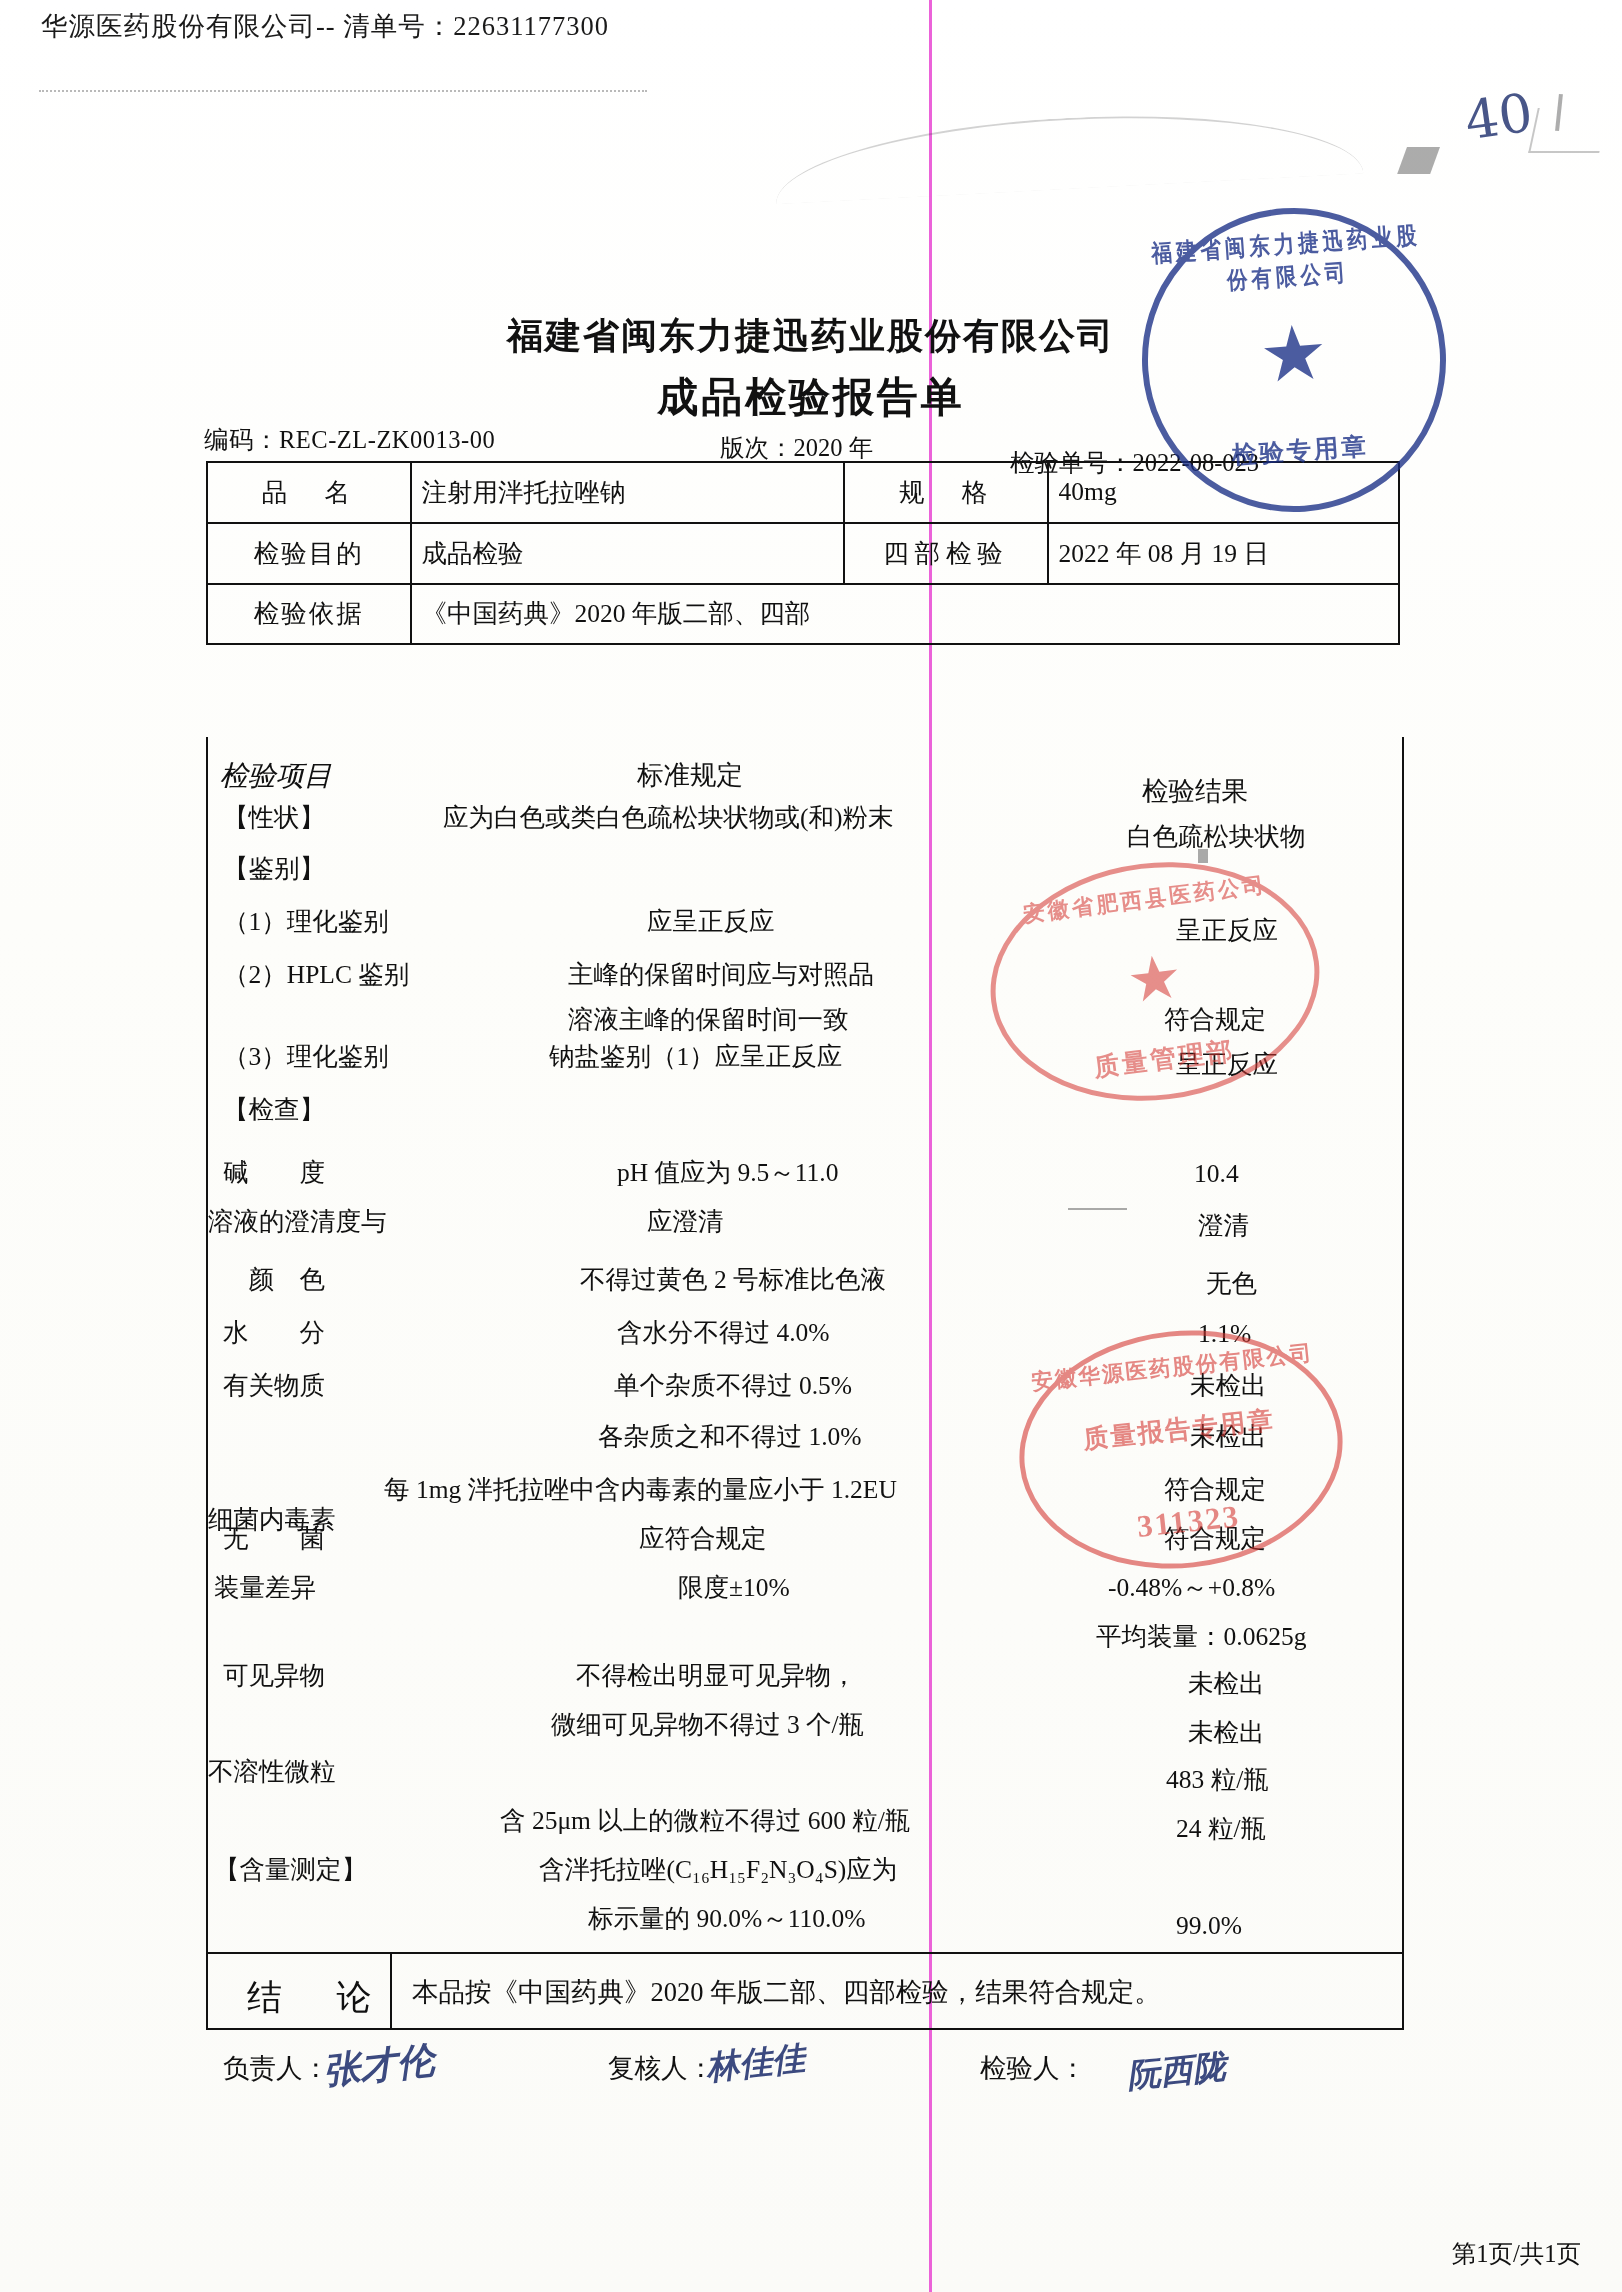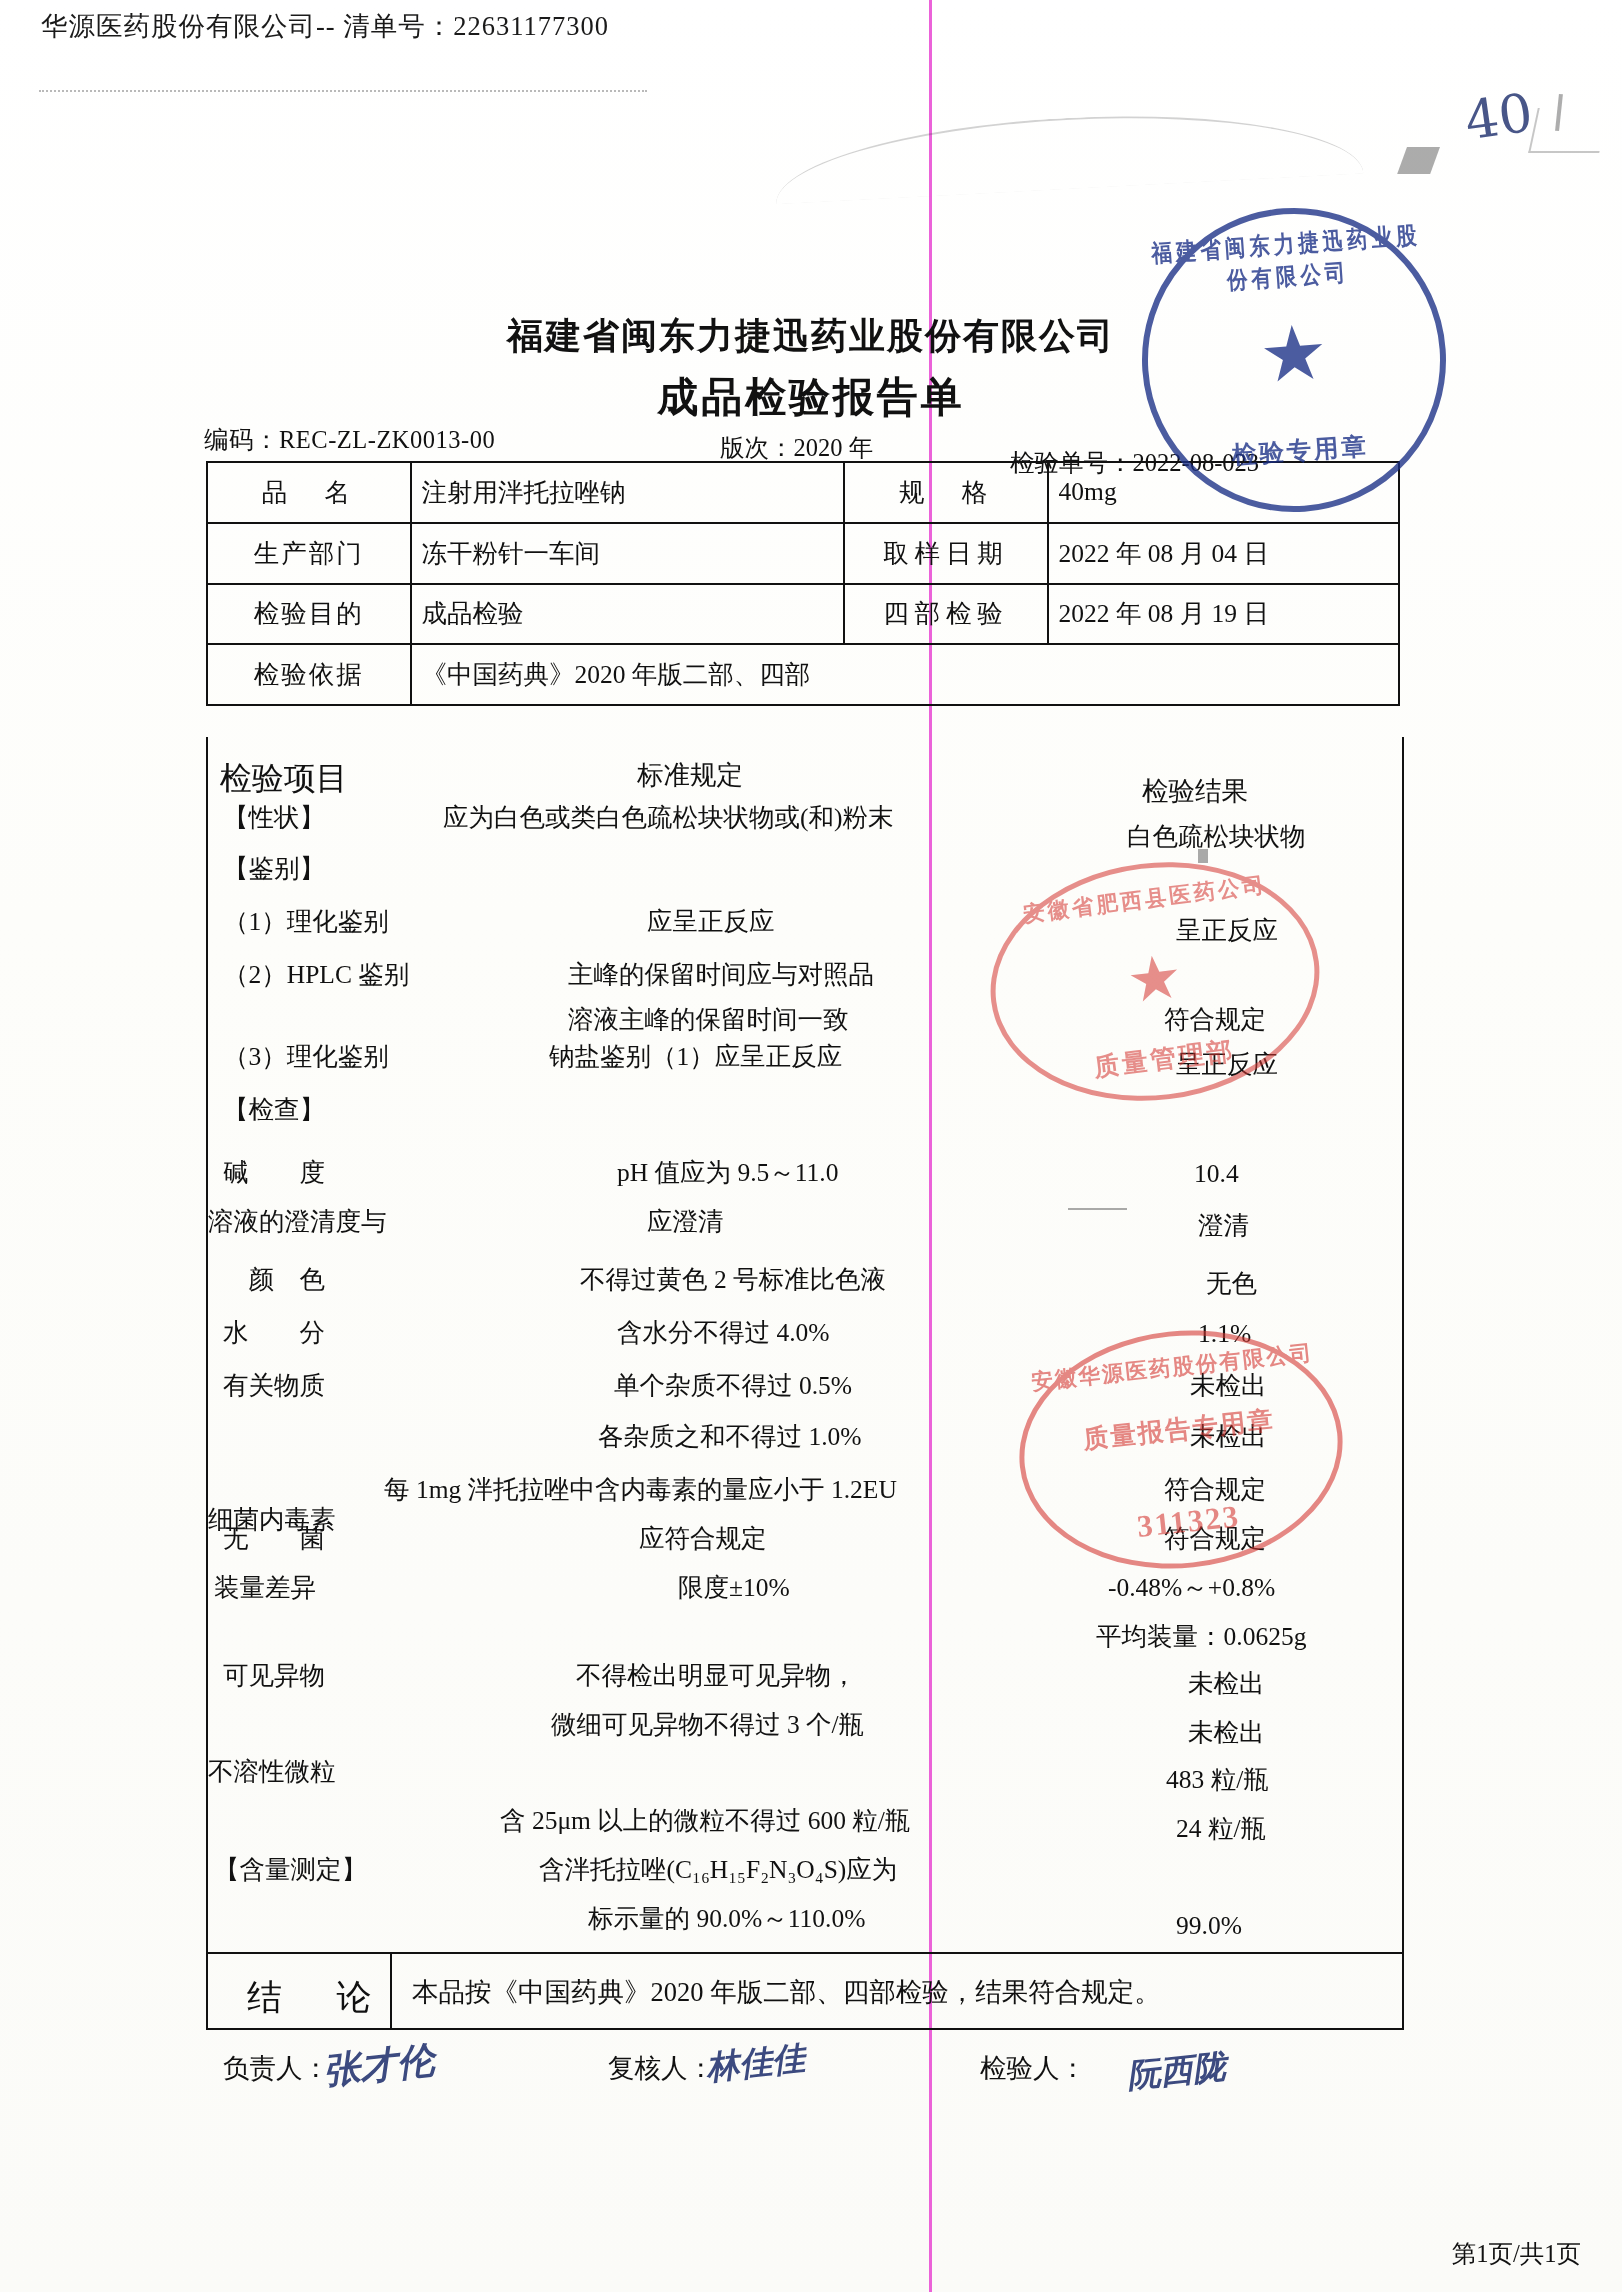--- a/index.html
+++ b/index.html
@@ -187,21 +187,21 @@
   .basis-val { padding-left: 17.6px; margin-top: 36px; }
 
   
   .res-head {
     position: absolute;
     top: 751px;
     left: 206px;
     width: 1194px;
     height: 49px;
   }
-  .res-head .c1 { position: absolute; left: 13.7px; top: 5.9px; font-size: 32px; }
+  .res-head .c1 { position: absolute; left: 13.7px; top: 5.9px; font-size: 28px; font-style: italic; }
   .res-head .c2 { position: absolute; left: 431px; top: 5.9px; font-size: 26.5px; }
   .res-head .c3 { position: absolute; left: 936px; top: 21.6px; font-size: 26.5px; }
 
   
   .res-body {
     position: absolute;
     top: 737px;
     left: 206px;
     width: 1194px;
     height: 1215px;
@@ -410,26 +410,20 @@
     <span>检验单号：</span><span>2022-08-023</span>
   </div>
 
   <table class="main-table">
     <tbody>
         <tr>
       <td class="lbl">品　名</td>
       <td class="val">注射用泮托拉唑钠</td>
       <td class="lbl2">规　格</td>
       <td class="val2">40mg</td>
-    </tr>
-    <tr>
-      <td class="lbl tight">生产部门</td>
-      <td class="val">冻干粉针一车间</td>
-      <td class="lbl2 tight">取样日期</td>
-      <td class="val2">2022 年 08 月 04 日</td>
     </tr>
     <tr>
       <td class="lbl tight">检验目的</td>
       <td class="val">成品检验</td>
       <td class="lbl2 tight">四部检验</td>
       <td class="val2">2022 年 08 月 19 日</td>
     </tr>
     <tr>
       <td class="lbl tight">检验依据</td>
       <td class="basis-val" colspan="3">《中国药典》2020 年版二部、四部</td>

